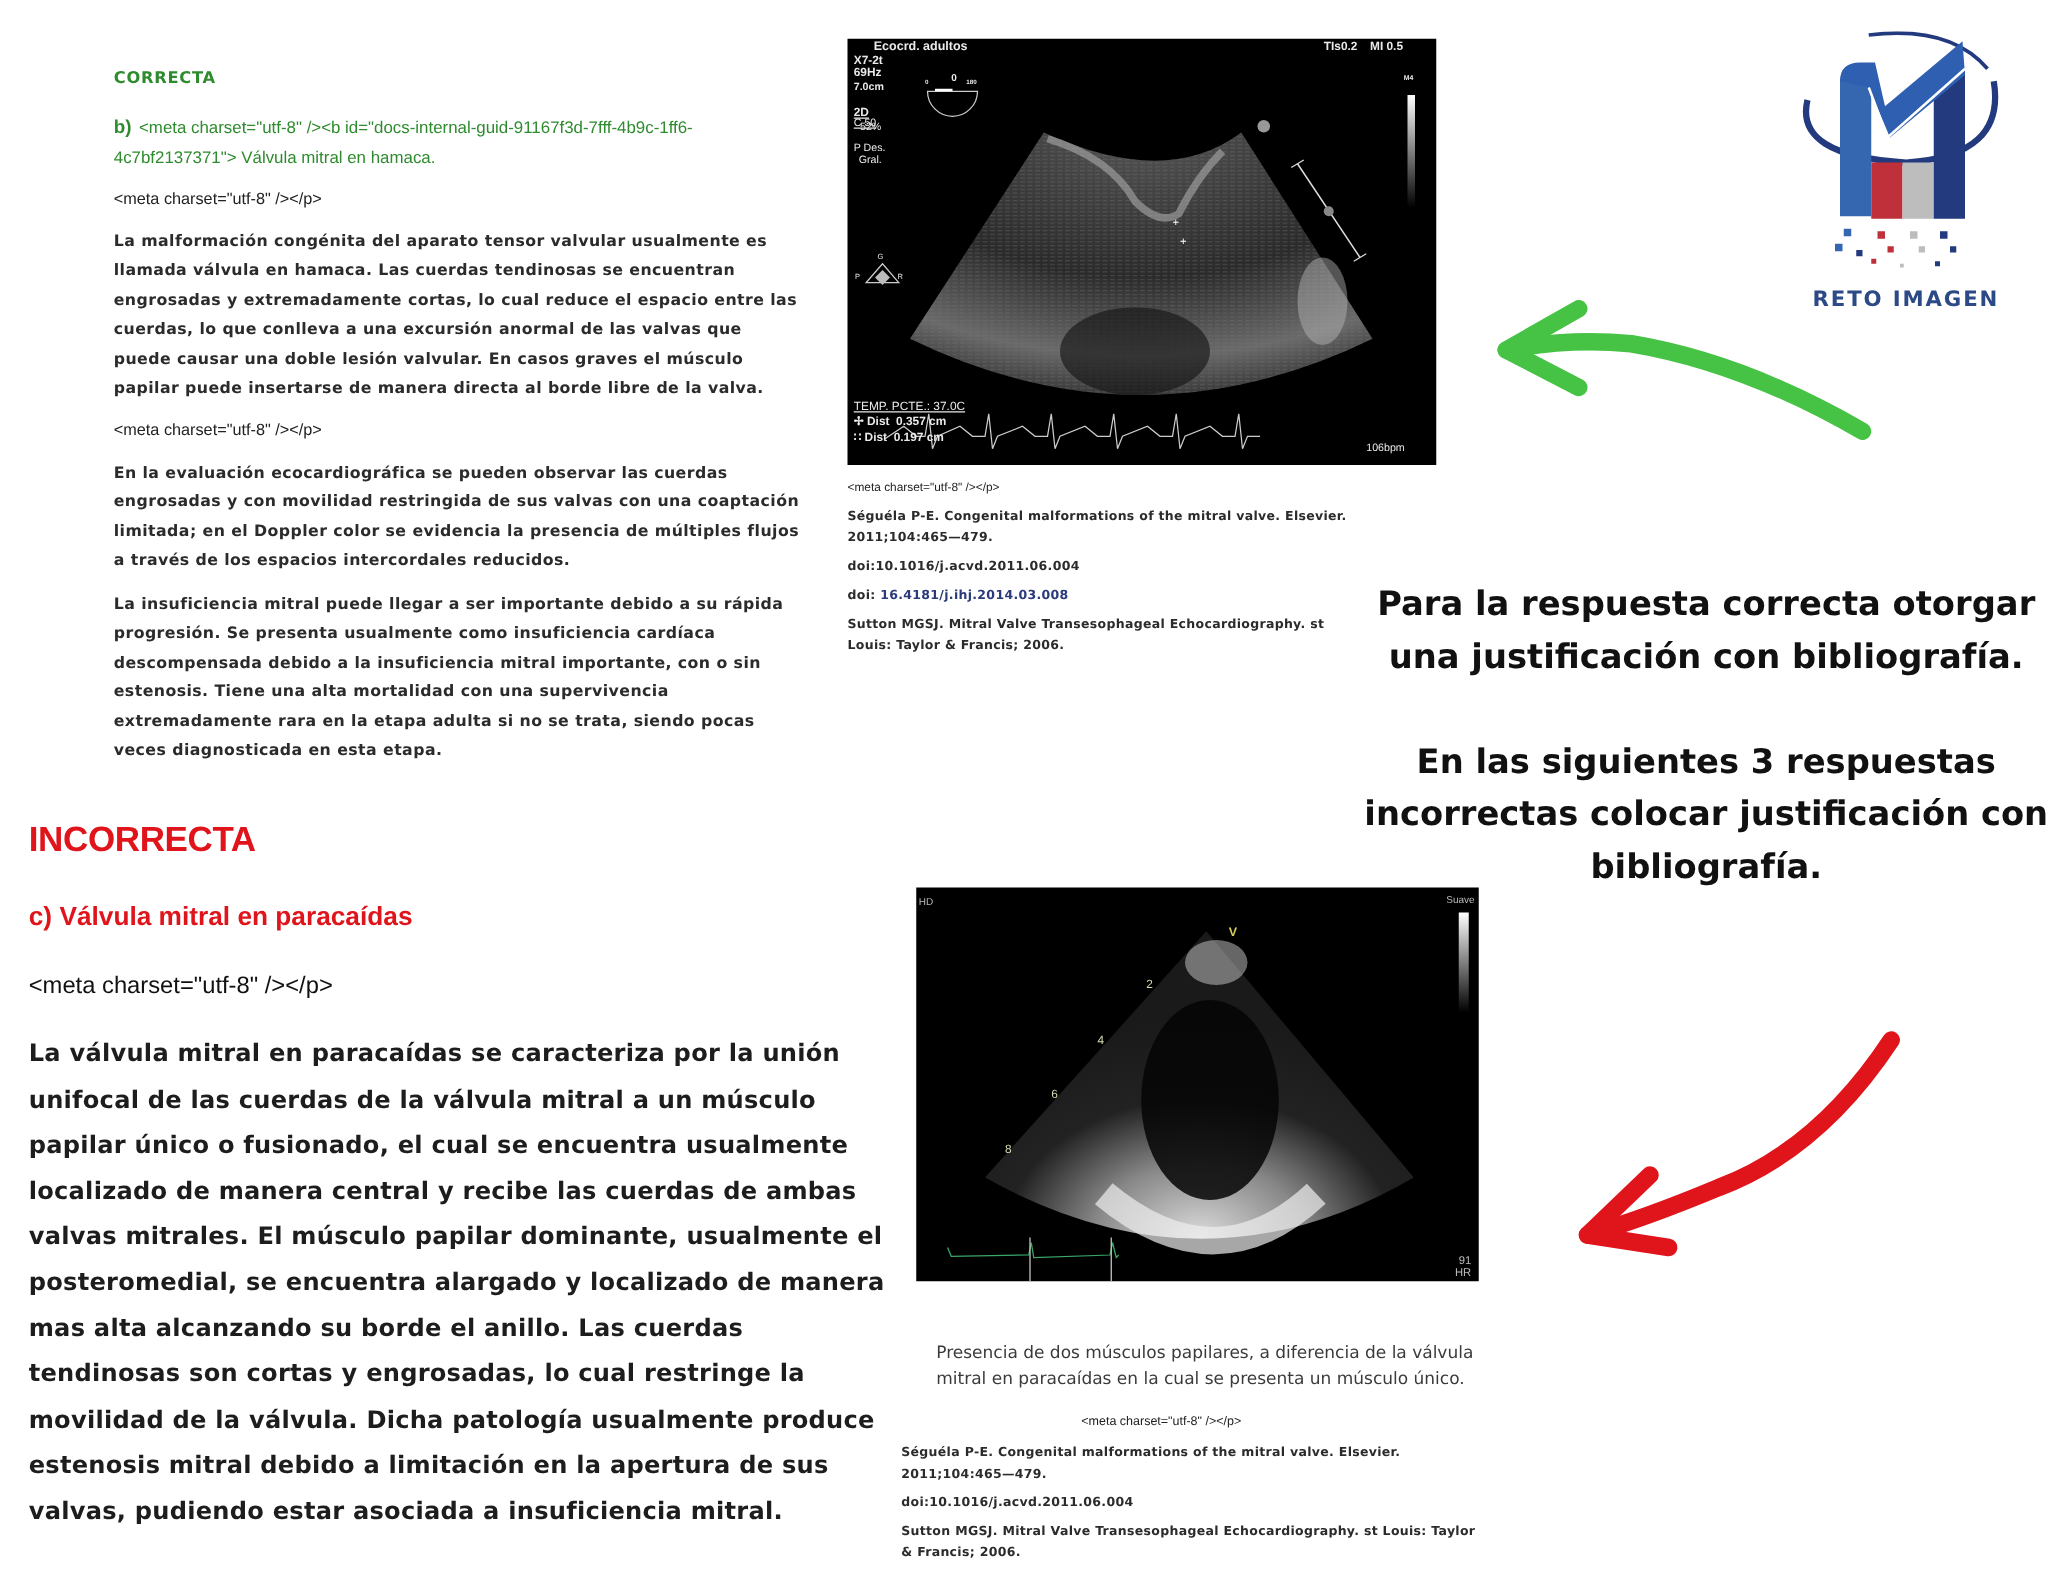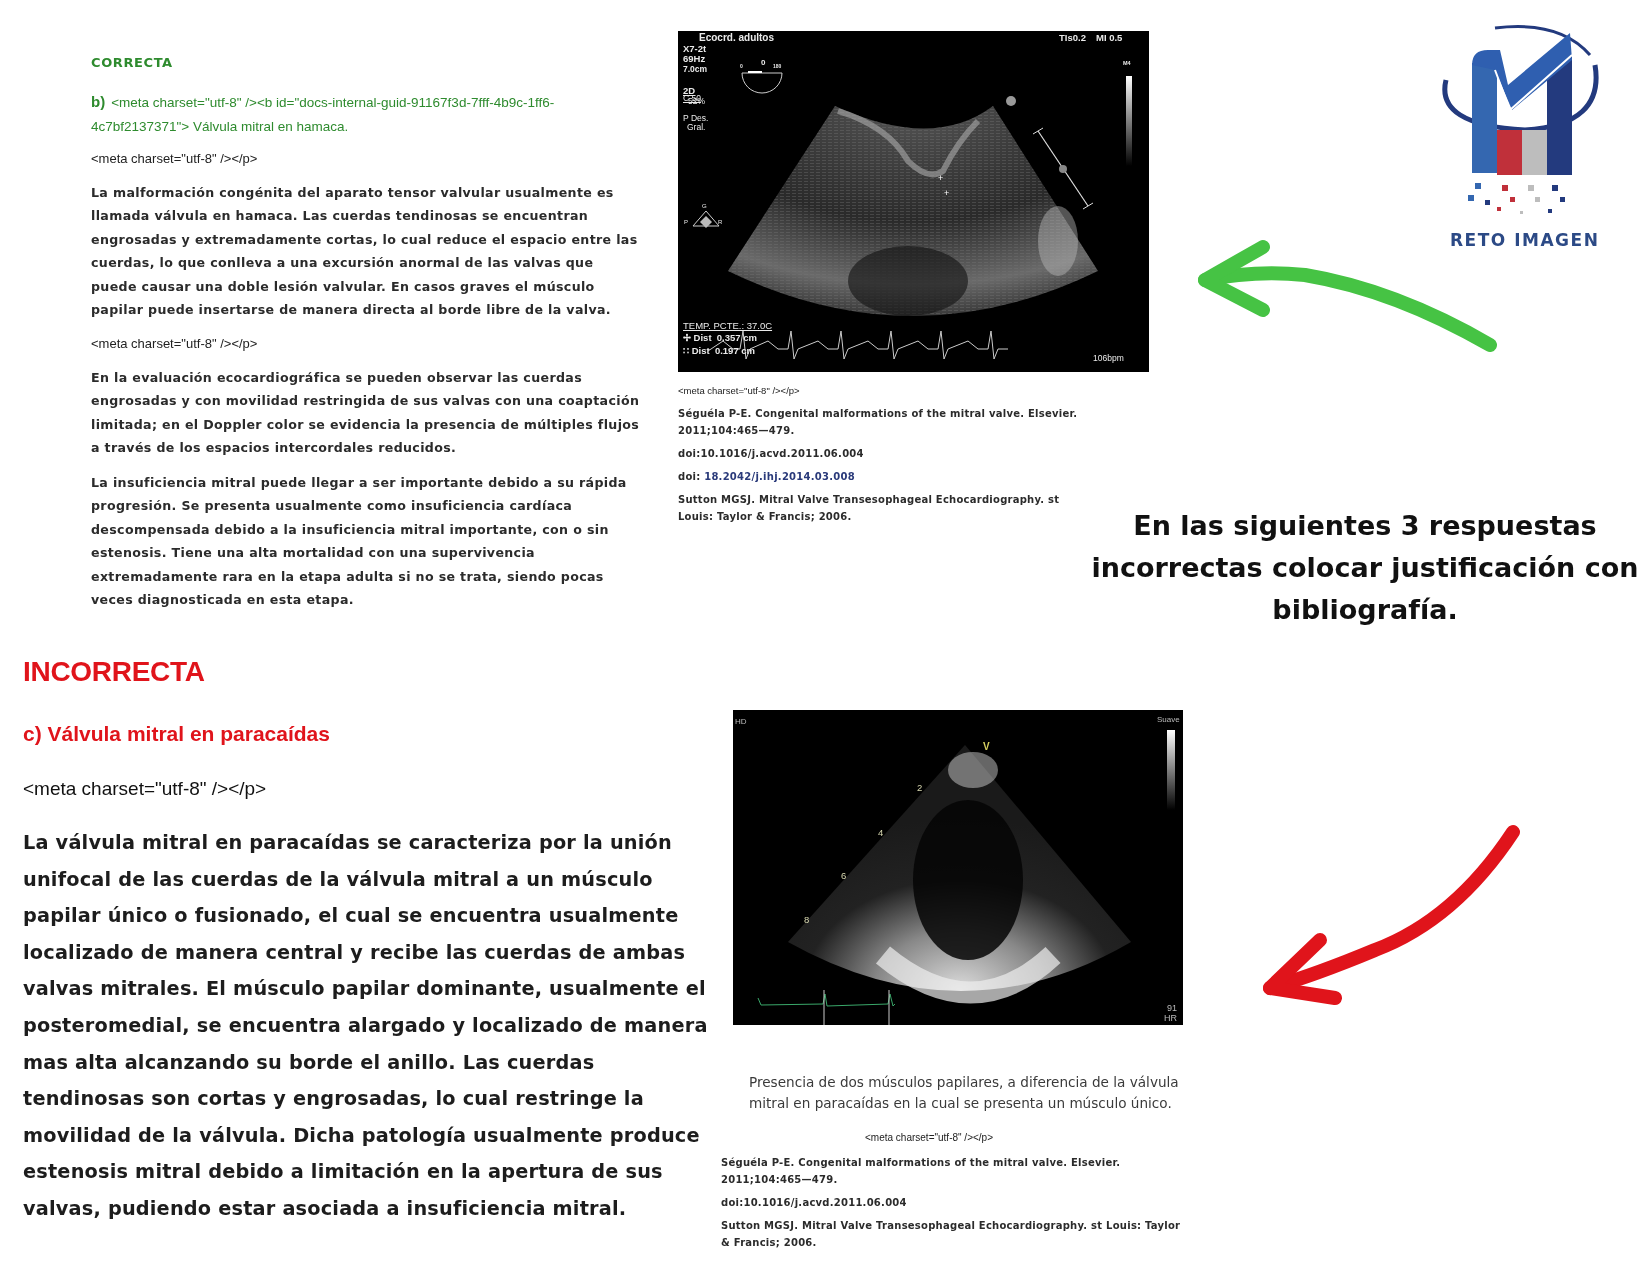--- a/index.html
+++ b/index.html
@@ -121,21 +121,21 @@
   <div class="echo-text" style="left:5px; top:290px; font-weight:normal; text-decoration:underline;">TEMP. PCTE.: 37.0C</div>
   <div class="echo-text" style="left:5px; top:302px;">✢ <span>Dist  0.357 cm</span></div>
   <div class="echo-text" style="left:5px; top:315px;">∷ <span>Dist  0.197 cm</span></div>
   <div class="echo-text" style="left:415px; top:322px; font-weight:normal; font-size:8.5px;">106bpm</div>
 </div>
 
 <div class="abs refs" style="left:678px; top:382px; width:420px;">
   <p class="meta">&lt;meta charset="utf-8" /&gt;&lt;/p&gt;</p>
   <p>Séguéla P-E. Congenital malformations of the mitral valve. Elsevier. 2011;104:465—479.</p>
   <p>doi:10.1016/j.acvd.2011.06.004</p>
-  <p><span>doi: </span><span class="doi-link">18.2042/j.ihj.2014.03.008</span></p>
+  <p><span>doi: </span><span class="doi-link">16.4181/j.ihj.2014.03.008</span></p>
   <p>Sutton MGSJ. Mitral Valve Transesophageal Echocardiography. st Louis: Taylor &amp; Francis; 2006.</p>
 </div>
 
 <div class="abs" style="left:1440px; top:25px; width:170px; height:230px;">
   <svg width="170" height="200" viewBox="0 0 170 200">
     <path d="M6,55 Q-5,100 85,105 Q165,100 155,40" fill="none" stroke="#233a7e" stroke-width="5"></path>
     <path d="M55,3 Q120,-5 150,30" fill="none" stroke="#233a7e" stroke-width="3"></path>
     <rect x="32" y="38" width="25" height="110" fill="#3467b0"></rect>
     <rect x="57" y="105" width="25" height="45" fill="#c0303a"></rect>
     <rect x="82" y="105" width="25" height="45" fill="#bdbdbd"></rect>
@@ -157,20 +157,21 @@
   </svg>
   <div class="logo-text" style="position:absolute; left:10px; top:205px;">RETO IMAGEN</div>
 </div>
 
 <svg class="abs" style="left:1195px; top:235px;" width="310" height="120">
   <path d="M295,110 Q200,55 110,40 Q60,35 10,45" fill="none" stroke="#46c344" stroke-width="14" stroke-linecap="round"></path>
   <path d="M68,12 L10,45 L68,75" fill="none" stroke="#46c344" stroke-width="14" stroke-linecap="round" stroke-linejoin="round"></path>
 </svg>
 
 <div class="abs instructions">
+  <p>Para la respuesta correcta otorgar una justificación con bibliografía.</p>
   <div class="gap"></div>
   <p>En las siguientes 3 respuestas incorrectas colocar justificación con bibliografía.</p>
 </div>
 
 <div class="abs incorrect-label">INCORRECTA</div>
 <div class="abs option-c">c) Válvula mitral en paracaídas</div>
 <div class="abs meta-c">&lt;meta charset="utf-8" /&gt;&lt;/p&gt;</div>
 <div class="abs body-bl">La válvula mitral en paracaídas se caracteriza por la unión unifocal de las cuerdas de la válvula mitral a un músculo papilar único o fusionado, el cual se encuentra usualmente localizado de manera central y recibe las cuerdas de ambas valvas mitrales. El músculo papilar dominante, usualmente el posteromedial, se encuentra alargado y localizado de manera mas alta alcanzando su borde el anillo. Las cuerdas tendinosas son cortas y engrosadas, lo cual restringe la movilidad de la válvula. Dicha patología usualmente produce estenosis mitral debido a limitación en la apertura de sus valvas, pudiendo estar asociada a insuficiencia mitral.</div>
 
 <div class="abs echo" style="left:733px; top:710px; width:450px; height:315px;">

